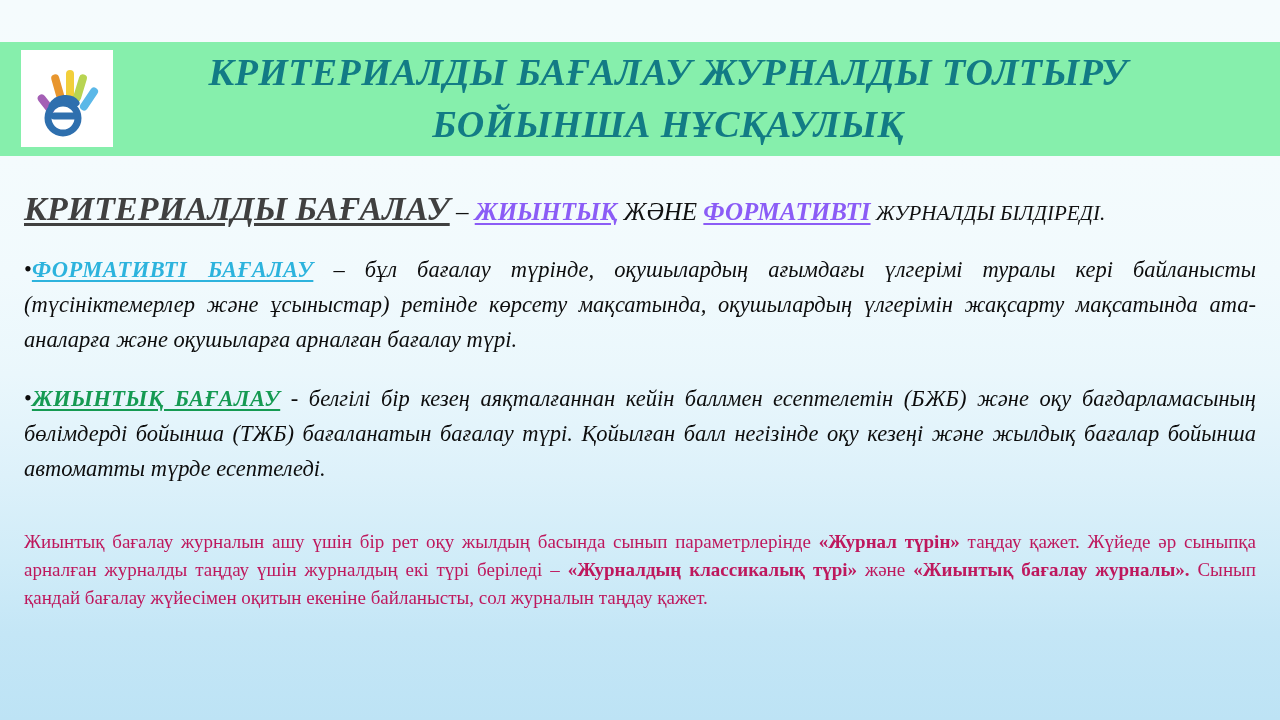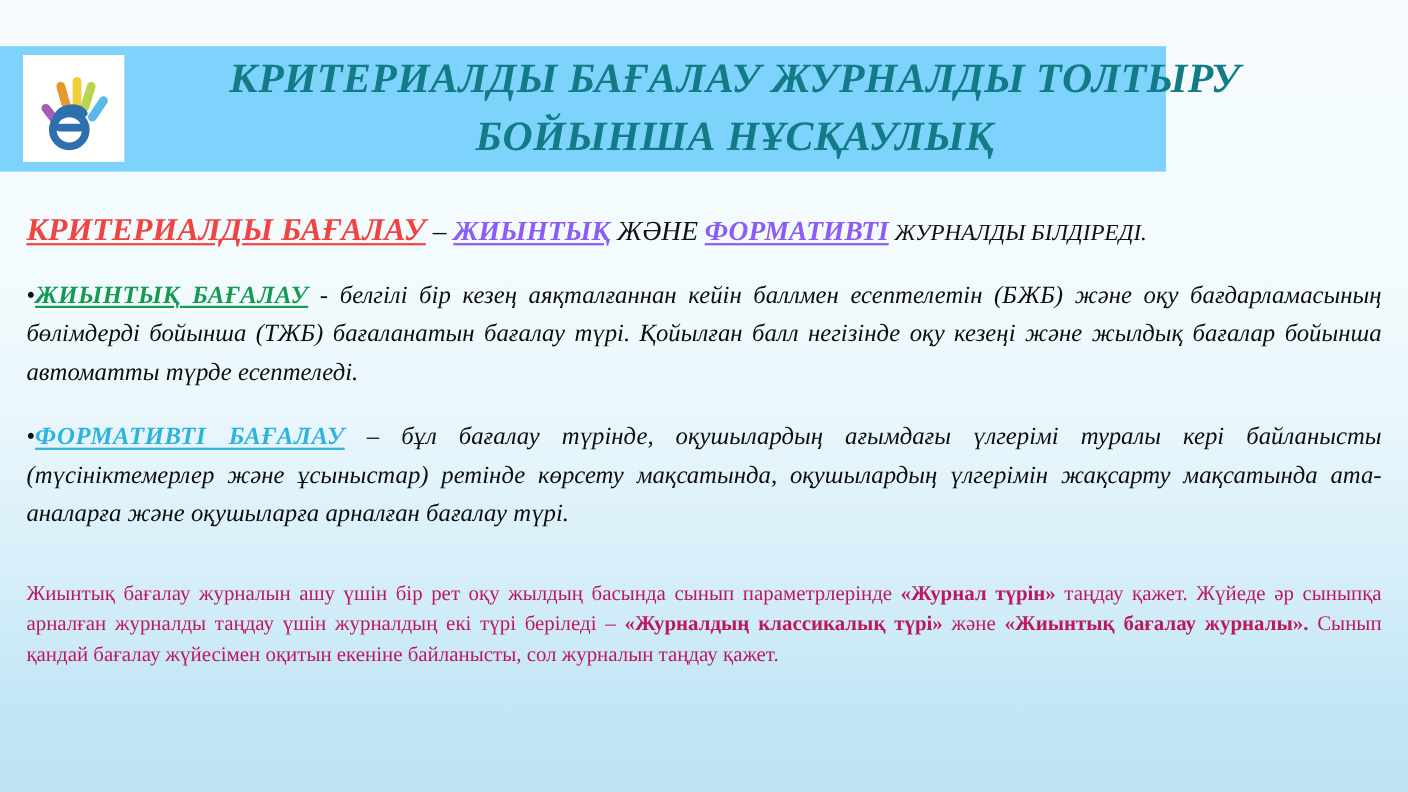--- a/index.html
+++ b/index.html
@@ -18,22 +18,22 @@
         #ddf1fa 66%,
         #d0ecf8 78%,
         #c4e6f6 88%,
         #bde3f5 100%);
   }
 
   
   .banner {
     position: absolute;
     left: 0; top: 42px;
-    width: 1060px; height: 114px;
-    background: #7dd3fc;
+    width: 1280px; height: 114px;
+    background: #86efac;
     display: flex;
     align-items: center;
   }
   .logo-box {
     position: absolute;
     left: 21px; top: 8px;
     width: 92px; height: 97px;
     background: #ffffff;
     display: block;
   }
@@ -68,22 +68,22 @@
     font-family: "Liberation Serif", serif;
     font-style: italic;
     font-size: 25px;
     line-height: 30px;
     color: #111111;
   }
   .lead .kw-main {
     font-weight: bold;
     text-decoration: underline;
     text-underline-offset: 3px;
-    font-size: 29px;
-    color: #ef4444;
+    font-size: 34px;
+    color: #404040;
     font-style: italic;
   }
   .lead .kw-green {
     color: #8b5cf6;
     font-weight: bold;
     text-decoration: underline;
     text-underline-offset: 3px;
   }
   .lead .kw-cyan {
     color: #8b5cf6;
@@ -155,24 +155,24 @@
 БОЙЫНША НҰСҚАУЛЫҚ</div>
 </div>
 
 <div class="content">
 
   <p class="lead">
     <span class="kw-main">КРИТЕРИАЛДЫ БАҒАЛАУ</span><span> – </span><span class="kw-green">ЖИЫНТЫҚ</span><span> ЖӘНЕ </span><span class="kw-cyan">ФОРМАТИВТІ</span><span class="small-caps-tail"> ЖУРНАЛДЫ БІЛДІРЕДІ.</span>
   </p>
 
   <p class="bullet-para">
-    <span class="bullet-dot">•</span><span class="head-green">ЖИЫНТЫҚ  БАҒАЛАУ</span><span> - белгілі бір кезең аяқталғаннан кейін баллмен есептелетін (БЖБ) және оқу бағдарламасының бөлімдерді бойынша (ТЖБ) бағаланатын бағалау түрі. Қойылған балл негізінде оқу кезеңі және жылдық бағалар бойынша автоматты түрде есептеледі.</span>
+    <span class="bullet-dot">•</span><span class="head-cyan">ФОРМАТИВТІ  БАҒАЛАУ</span><span> – бұл бағалау түрінде, оқушылардың ағымдағы үлгерімі туралы кері байланысты (түсініктемерлер және ұсыныстар) ретінде көрсету мақсатында, оқушылардың үлгерімін жақсарту мақсатында ата-аналарға және оқушыларға арналған бағалау түрі.</span>
   </p>
 
   <p class="bullet-para">
-    <span class="bullet-dot">•</span><span class="head-cyan">ФОРМАТИВТІ  БАҒАЛАУ</span><span> – бұл бағалау түрінде, оқушылардың ағымдағы үлгерімі туралы кері байланысты (түсініктемерлер және ұсыныстар) ретінде көрсету мақсатында, оқушылардың үлгерімін жақсарту мақсатында ата-аналарға және оқушыларға арналған бағалау түрі.</span>
+    <span class="bullet-dot">•</span><span class="head-green">ЖИЫНТЫҚ  БАҒАЛАУ</span><span> - белгілі бір кезең аяқталғаннан кейін баллмен есептелетін (БЖБ) және оқу бағдарламасының бөлімдерді бойынша (ТЖБ) бағаланатын бағалау түрі. Қойылған балл негізінде оқу кезеңі және жылдық бағалар бойынша автоматты түрде есептеледі.</span>
   </p>
 
   <p class="note">
     <span>Жиынтық бағалау журналын ашу үшін бір рет оқу жылдың басында сынып параметрлерінде </span><b>«Журнал түрін»</b><span> таңдау қажет. Жүйеде әр сыныпқа арналған журналды таңдау үшін журналдың екі түрі беріледі – </span><b>«Журналдың классикалық түрі»</b><span> және </span><b>«Жиынтық бағалау журналы».</b><span> Сынып қандай бағалау жүйесімен оқитын екеніне байланысты, сол журналын таңдау қажет.</span>
   </p>
 
 </div>
 
 </body></html>

